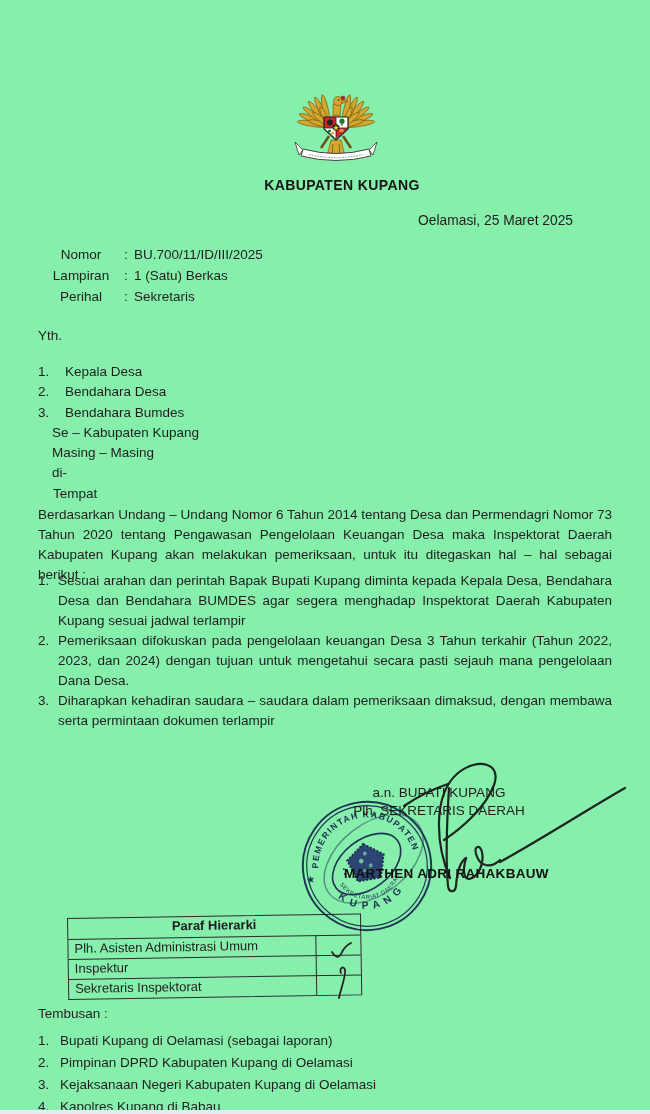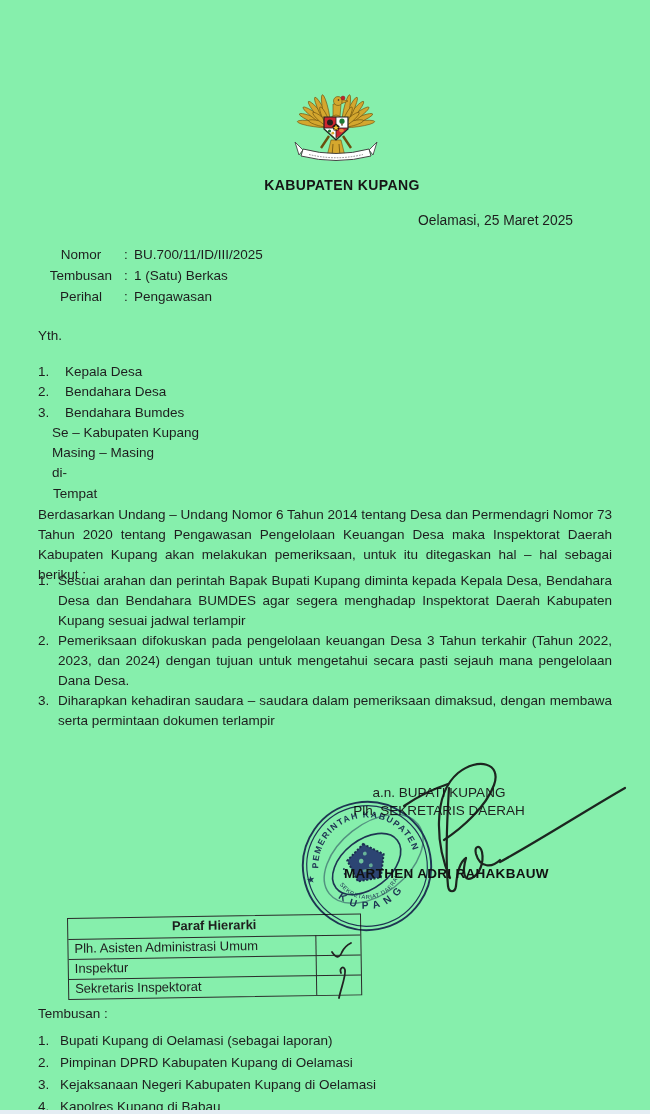--- a/index.html
+++ b/index.html
@@ -134,28 +134,28 @@
 
   <div class="abs date-line">Oelamasi, 25 Maret 2025</div>
 
   <div class="abs fields">
     <div class="field-row">
       <span class="f-label">Nomor</span>
       <span class="f-colon">:</span>
       <span class="f-value">BU.700/11/ID/III/2025</span>
     </div>
     <div class="field-row">
-      <span class="f-label">Tembusan</span>
+      <span class="f-label">Lampiran</span>
       <span class="f-colon">:</span>
       <span class="f-value">1 (Satu) Berkas</span>
     </div>
     <div class="field-row">
       <span class="f-label">Perihal</span>
       <span class="f-colon">:</span>
-      <span class="f-value">Pengawasan</span>
+      <span class="f-value">Sekretaris</span>
     </div>
   </div>
 
   <div class="abs yth">Yth.</div>
   <div class="abs recipients">
     <div class="r-row">
       <span class="r-num">1.</span>
       <span>Kepala Desa</span>
     </div>
     <div class="r-row">

